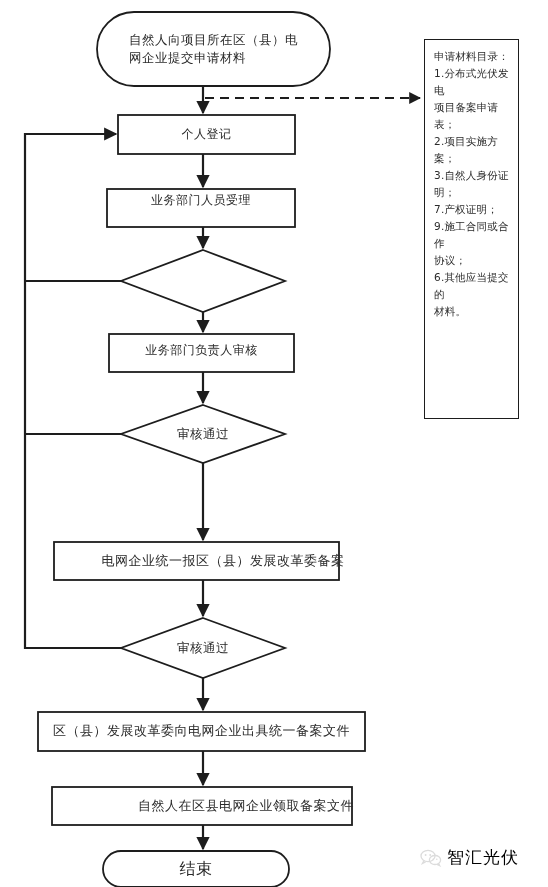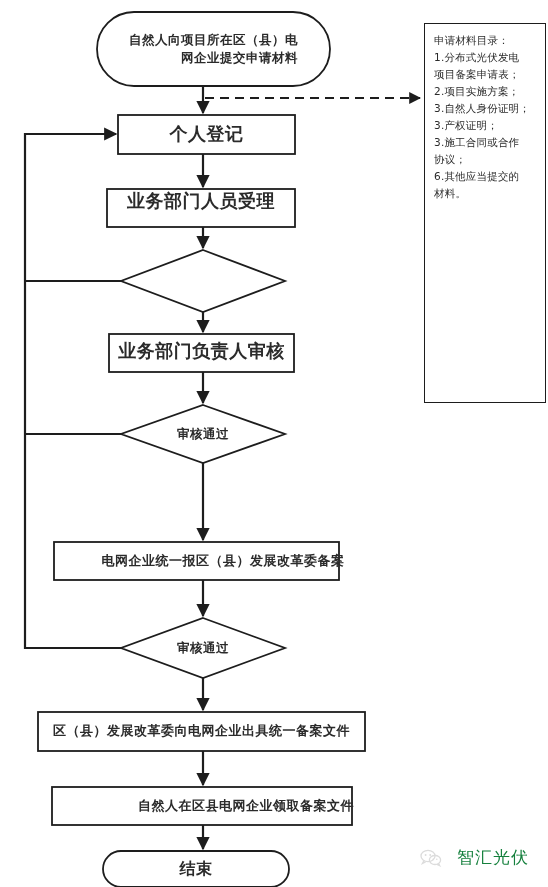--- a/index.html
+++ b/index.html
@@ -23,39 +23,38 @@
     left: 0;
     top: 0;
     width: 548px;
     height: 887px;
   }
   .node-label {
     position: absolute;
     display: flex;
     align-items: center;
     justify-content: center;
-    text-align: right;
+    text-align: left;
     color: #2b2b2b;
     line-height: 1.45;
     letter-spacing: 0.5px;
     pointer-events: none;
     white-space: pre-line;
-    font-weight: bold;
   }
   .lbl-start   { font-size: 12.5px; }
-  .lbl-process { font-size: 18px; }
+  .lbl-process { font-size: 12px; }
   .lbl-wide    { font-size: 13px; }
   .lbl-decision{ font-size: 12.5px; }
   .lbl-end     { font-size: 16px; }
 
   .note-box {
     position: absolute;
     left: 424px;
-    top: 23px;
-    width: 122px;
+    top: 39px;
+    width: 95px;
     height: 380px;
     box-sizing: border-box;
     border: 1.6px solid #1d1d1d;
     background: #ffffff;
   }
   .note-inner {
     padding: 8px 6px 0 9px;
     font-size: 10.5px;
     line-height: 1.62;
     color: #2b2b2b;
@@ -69,22 +68,21 @@
     top: 846px;
     display: flex;
     align-items: center;
     gap: 5px;
     color: #d9d9d9;
     user-select: none;
   }
   .wm-text {
     font-size: 17px;
     letter-spacing: 1px;
-    color: #15803d;
-    margin-left: 10px;
+    color: #000000;
   }
   .wm-icon { display: block; }
 </style>
 </head>
 <body>
 
 <div id="canvas">
 
   <svg id="flow-svg" viewBox="0 0 548 887">
     <defs>
@@ -169,22 +167,22 @@
 
   <div class="node-label lbl-end" style="left:103px; top:851px; width:186px; height:36px;">结束</div>
 
   <div class="note-box">
     <div class="note-inner">
       <div class="note-line">申请材料目录：</div>
       <div class="note-line">1.分布式光伏发电</div>
       <div class="note-line">项目备案申请表；</div>
       <div class="note-line">2.项目实施方案；</div>
       <div class="note-line">3.自然人身份证明；</div>
-      <div class="note-line">3.产权证明；</div>
-      <div class="note-line">3.施工合同或合作</div>
+      <div class="note-line">7.产权证明；</div>
+      <div class="note-line">9.施工合同或合作</div>
       <div class="note-line">协议；</div>
       <div class="note-line">6.其他应当提交的</div>
       <div class="note-line">材料。</div>
     </div>
   </div>
 
   <div class="watermark">
     <svg class="wm-icon" width="22" height="18" viewBox="0 0 22 18">
       <ellipse cx="8" cy="7" rx="7" ry="5.6" fill="none" stroke="#dcdcdc" stroke-width="1.3"></ellipse>
       <path d="M 4 11.5 L 2.4 14.4 L 5.6 12.8" fill="none" stroke="#dcdcdc" stroke-width="1.3"></path>

